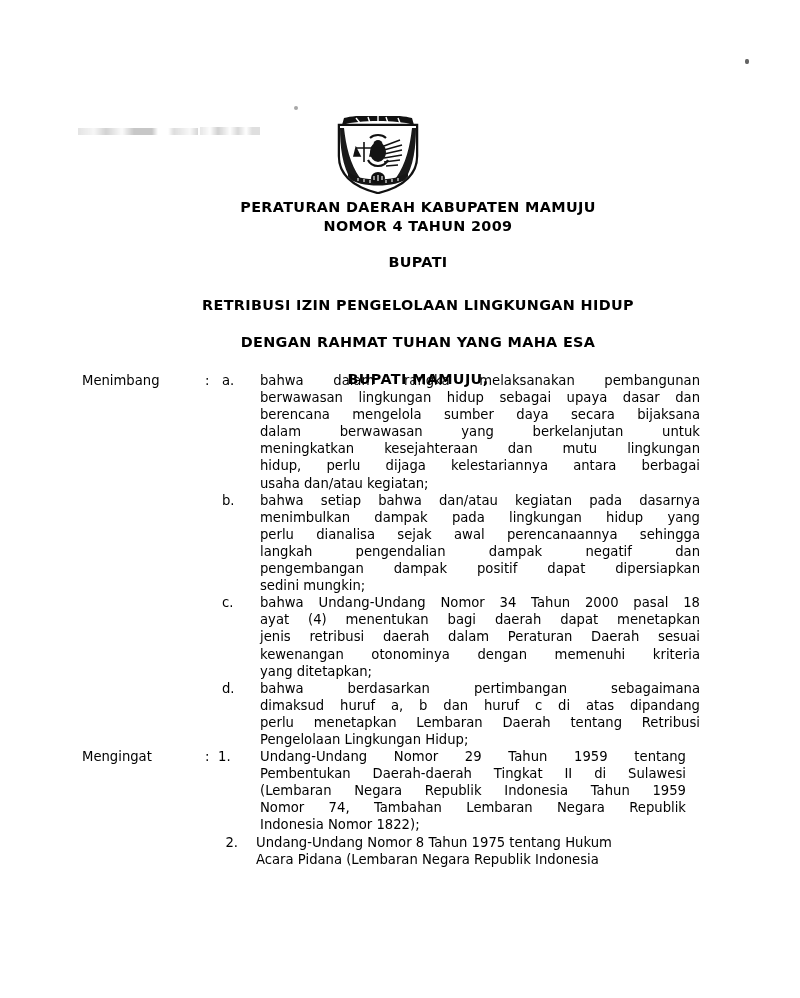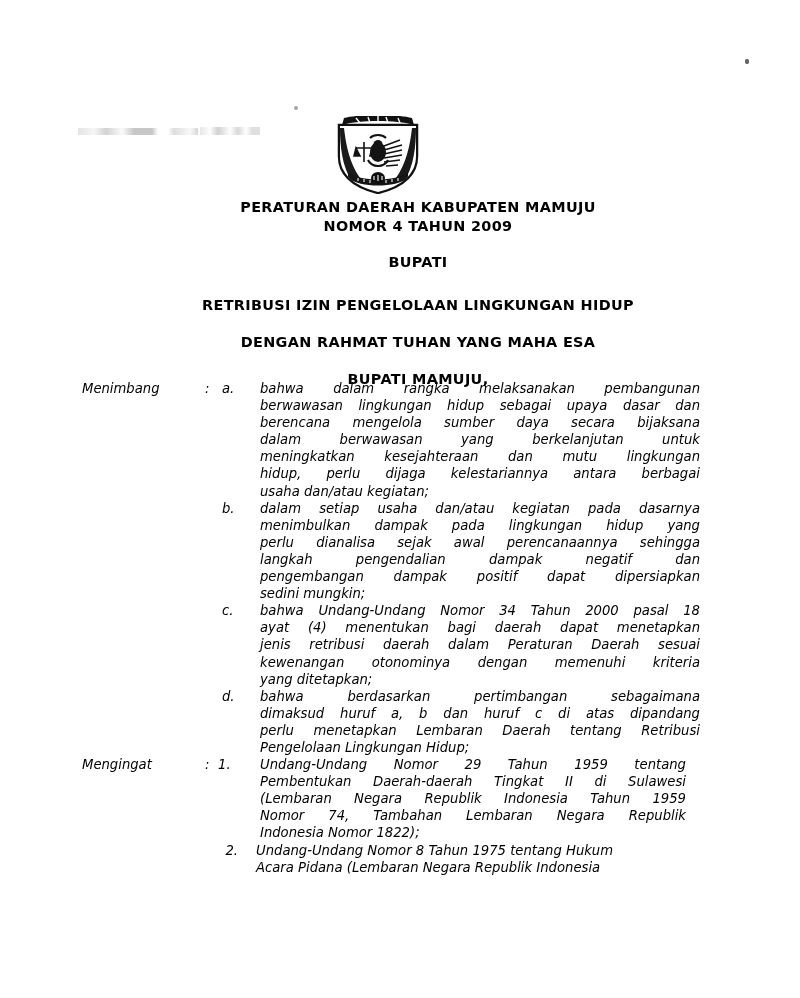--- a/index.html
+++ b/index.html
@@ -104,23 +104,22 @@
   }
   .gap-tentang  { margin-top: 17px; }
   .gap-retri    { margin-top: 24px; }
   .gap-dengan   { margin-top: 18px; }
   .gap-bupati   { margin-top: 18px; }
 
   
   .clauses {
     position: absolute;
     left: 0;
-    top: 380px;
+    top: 372px;
     width: 800px;
-    font-style: italic;
   }
   .clause-group {
     display: block;
     width: 100%;
   }
   .crow {
     display: flex;
     align-items: flex-start;
     width: 100%;
   }
@@ -284,21 +283,21 @@
           <span class="just">hidup, perlu dijaga kelestariannya antara berbagai</span>
           <span class="last">usaha dan/atau kegiatan;</span>
         </div>
       </div>
 
       <div class="crow">
         <div class="label-cell"></div>
         <div class="colon-cell"></div>
         <div class="marker-cell">b.</div>
         <div class="text-cell">
-          <span class="just">dalam setiap usaha dan/atau kegiatan pada dasarnya</span>
+          <span class="just">bahwa setiap bahwa dan/atau kegiatan pada dasarnya</span>
           <span class="just">menimbulkan dampak pada lingkungan hidup yang</span>
           <span class="just">perlu dianalisa sejak awal perencanaannya sehingga</span>
           <span class="just">langkah pengendalian dampak negatif dan</span>
           <span class="just">pengembangan dampak positif dapat dipersiapkan</span>
           <span class="last">sedini mungkin;</span>
         </div>
       </div>
 
       <div class="crow">
         <div class="label-cell"></div>

